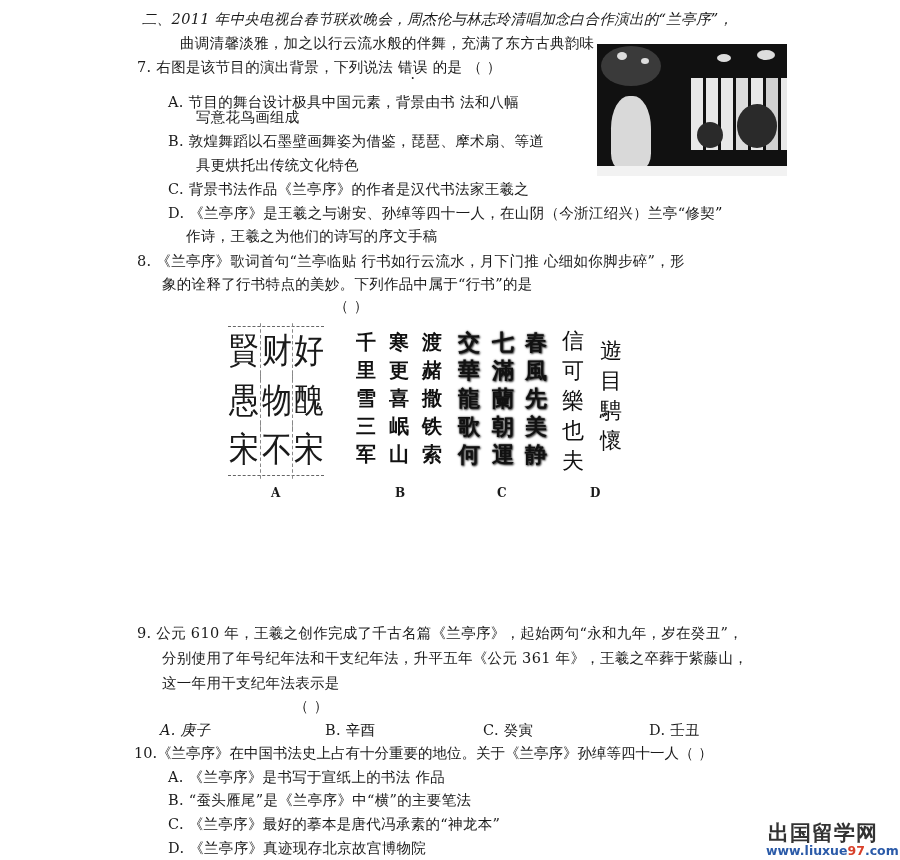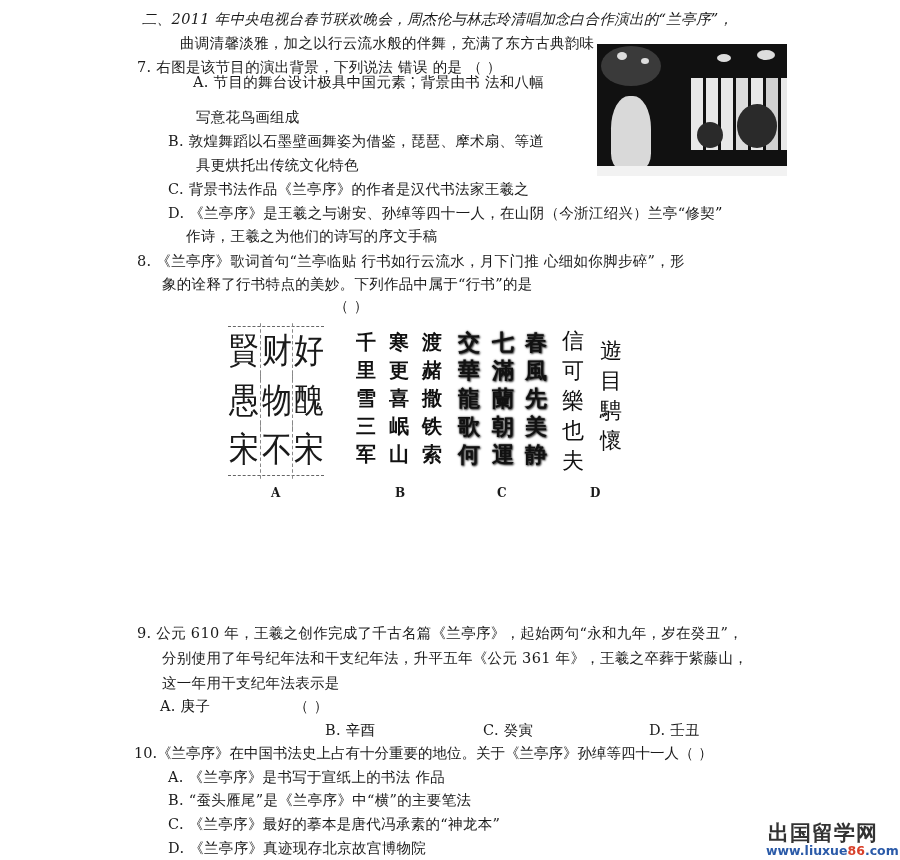--- a/index.html
+++ b/index.html
@@ -79,21 +79,21 @@
 
 <div class="ln" style="left:142px; top:9px;font-style:italic;">二、2011 年中央电视台春节联欢晚会，周杰伦与林志玲清唱加念白合作演出的“兰亭序”，</div>
 <div class="ln" style="left:170px; top:33px;margin-left:10px;">曲调清馨淡雅，加之以行云流水般的伴舞，充满了东方古典韵味</div>
 
 <div class="ln" style="left:137px; top:57px;">
   <span>7.</span>
   <span>右图是该节目的演出背景，下列说法</span>
   <span class="dot-em">错误</span>
   <span>的是 （      ）</span>
 </div>
-<div class="ln" style="left:168px; top:72px;margin-left:25px;">
+<div class="ln" style="left:168px; top:92px;">
   <span>A.</span>
   <span>节目的舞台设计极具中国元素，背景由书  法和八幅</span>
 </div>
 <div class="ln" style="left:196px; top:107px;">写意花鸟画组成</div>
 <div class="ln" style="left:168px; top:131px;">
   <span>B.</span>
   <span>敦煌舞蹈以石墨壁画舞姿为借鉴，琵琶、摩术扇、等道</span>
 </div>
 <div class="ln" style="left:196px; top:155px;">具更烘托出传统文化特色</div>
 <div class="ln" style="left:168px; top:179px;">
@@ -212,21 +212,21 @@
 </div>
 <div class="panel-label" style="left:590px; top:486px;">D</div>
 
 <div class="ln" style="left:137px; top:623px;">
   <span>9.</span>
   <span>公元 610 年，王羲之创作完成了千古名篇《兰亭序》，起始两句“永和九年，岁在癸丑”，</span>
 </div>
 <div class="ln" style="left:162px; top:648px;">分别使用了年号纪年法和干支纪年法，升平五年《公元 361 年》，王羲之卒葬于紫藤山，</div>
 <div class="ln" style="left:162px; top:673px;">这一年用干支纪年法表示是</div>
 <div class="ln" style="left:294px; top:696px;">（      ）</div>
-<div class="ln" style="left:160px; top:696px;">
+<div class="ln" style="left:160px; top:720px;font-style:italic;">
   <span>A.</span>
   <span>庚子</span>
 </div>
 <div class="ln" style="left:325px; top:720px;">
   <span>B.</span>
   <span>辛酉</span>
 </div>
 <div class="ln" style="left:483px; top:720px;">
   <span>C.</span>
   <span>癸寅</span>
@@ -252,15 +252,15 @@
   <span>《兰亭序》最好的摹本是唐代冯承素的“神龙本”</span>
 </div>
 <div class="ln" style="left:168px; top:838px;">
   <span>D.</span>
   <span>《兰亭序》真迹现存北京故宫博物院</span>
 </div>
 
 <div class="watermark">
   <div class="wm-cn">出国留学网</div>
   <div class="wm-url">
-    <span class="wm-blue">www.liuxue</span><span class="wm-red">86</span><span class="wm-blue">.com</span>
+    <span class="wm-blue">www.liuxue</span><span class="wm-red">97</span><span class="wm-blue">.com</span>
   </div>
 </div>
 
 </body></html>

